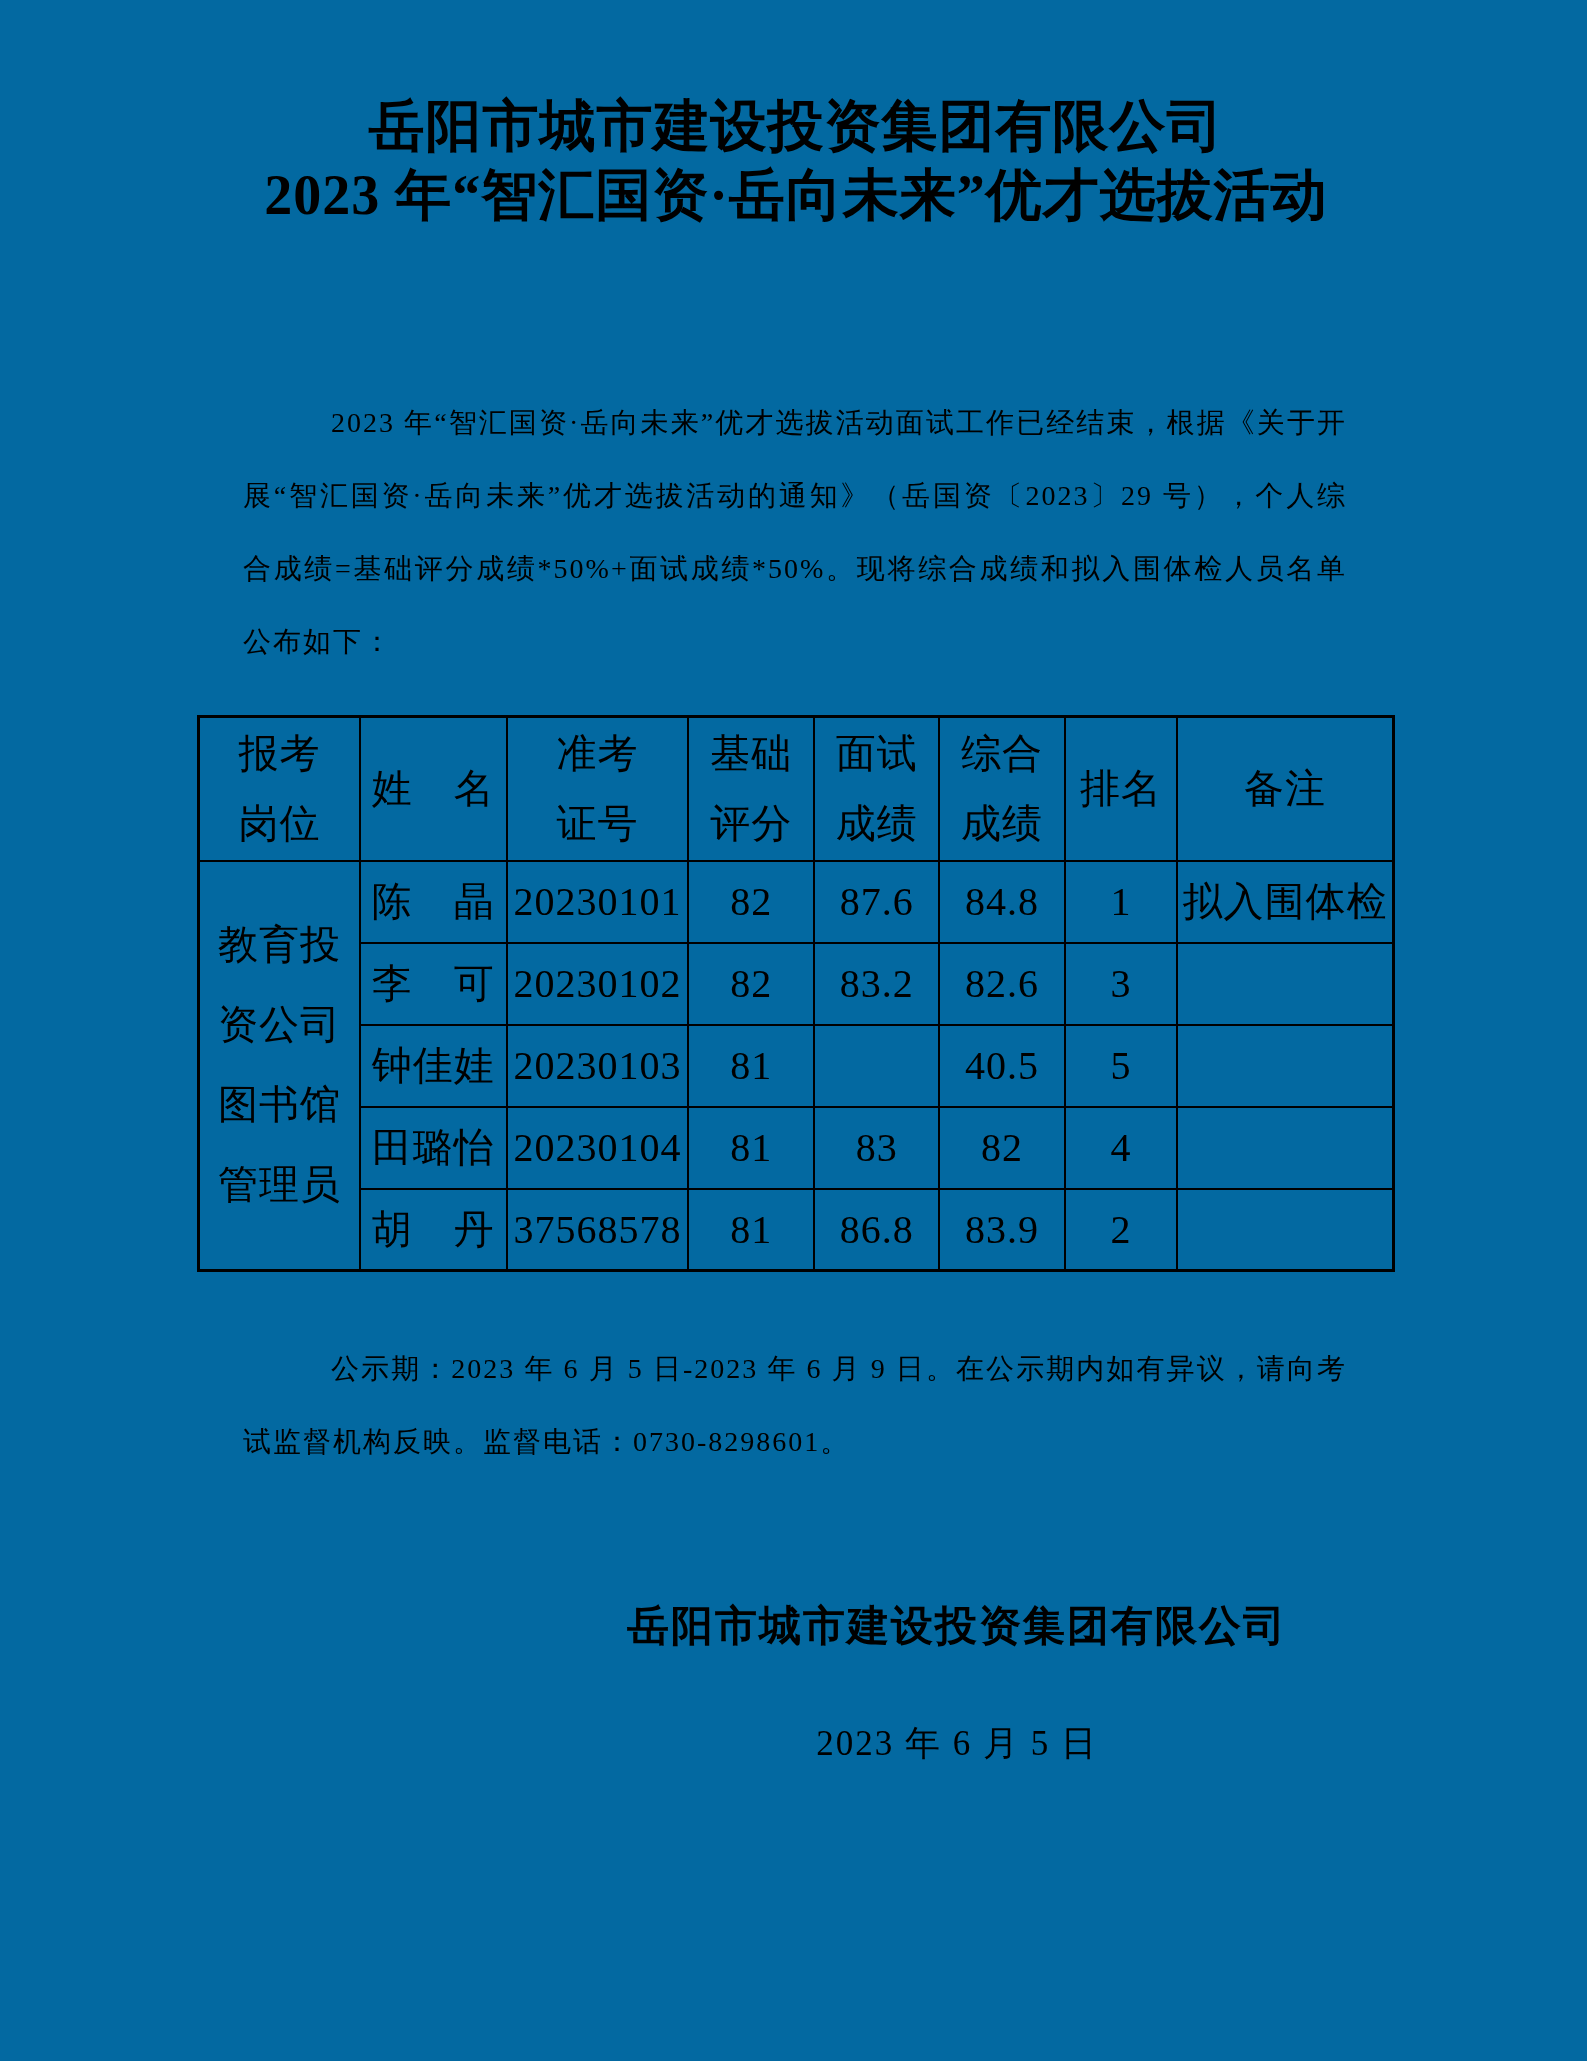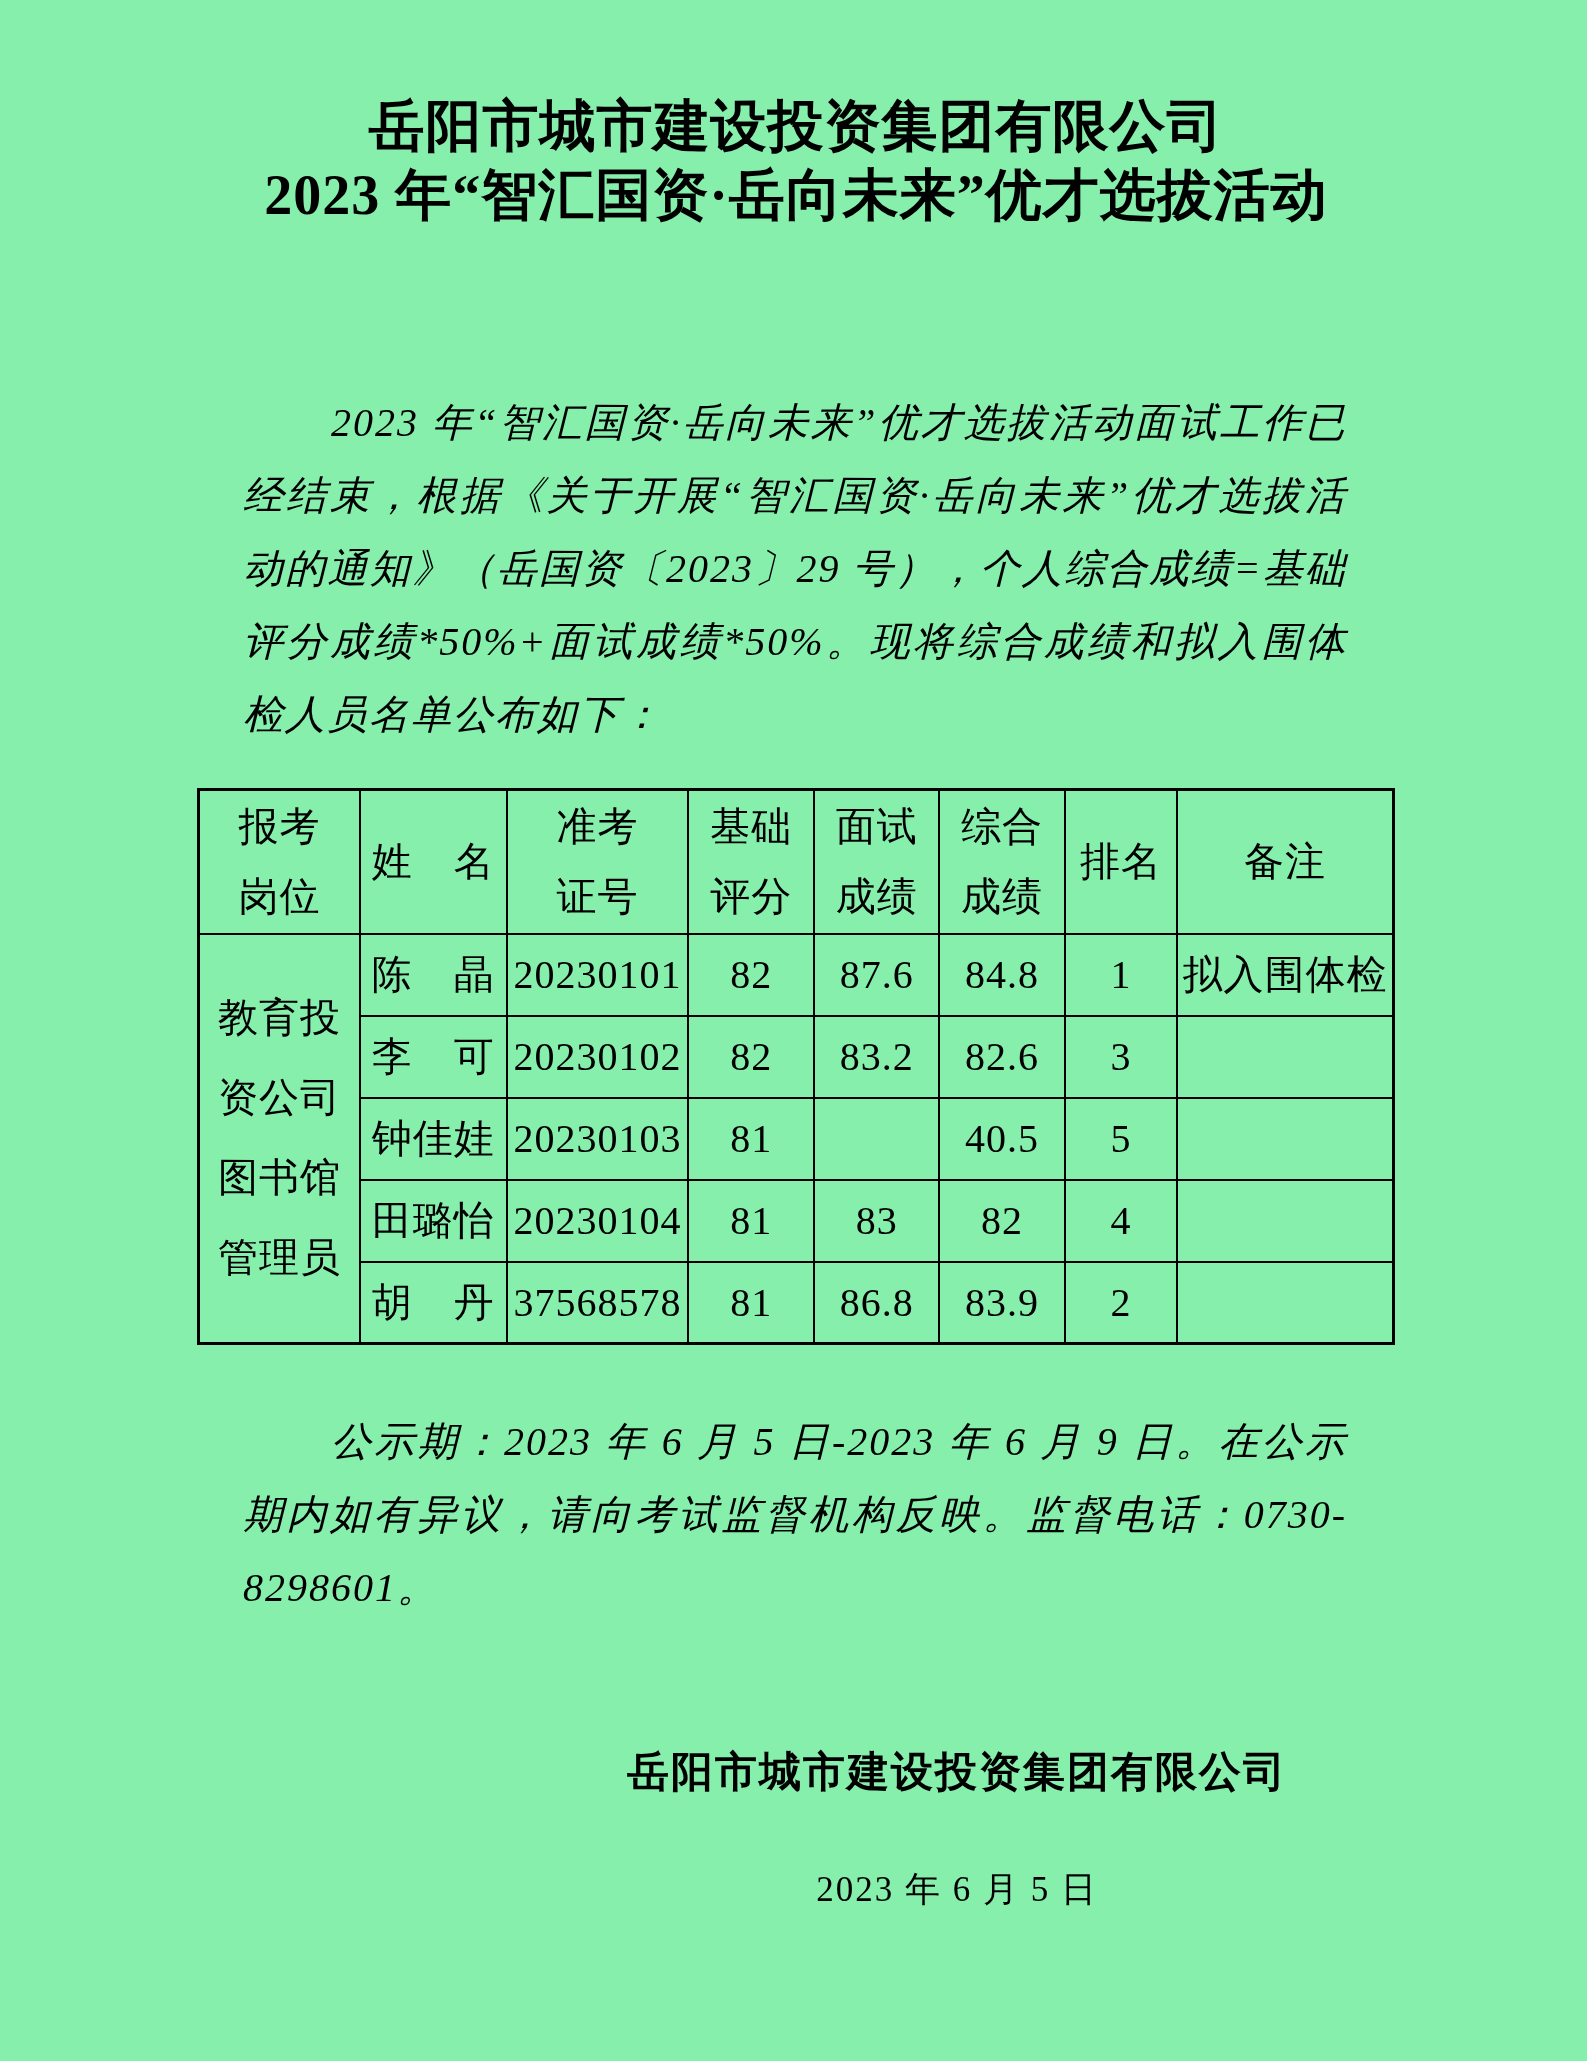--- a/index.html
+++ b/index.html
@@ -1,42 +1,41 @@
 <!DOCTYPE html>
 <html><head>
 <meta charset="utf-8">
 <style>
   html, body { margin: 0; padding: 0; background: #ffffff; }
   .page {
     position: relative;
     width: 1587px;
     height: 2061px;
     margin: 0 auto;
-    background: #86efac;
+    background: #0369a1;
     color: #000000;
     font-family: "Liberation Serif", "DejaVu Serif", serif;
     box-sizing: border-box;
     padding: 92px 192px 0 197px;
     overflow: hidden;
   }
   .title-block {
     text-align: center;
     font-weight: bold;
     font-size: 56px;
     line-height: 69px;
     letter-spacing: 1px;
   }
   .para {
     margin: 0 48px 0 46px;
-    font-size: 40px;
+    font-size: 28px;
     line-height: 73px;
     letter-spacing: 2px;
     text-align: justify;
     text-indent: 88px;
-    font-style: italic;
   }
   .para-intro { margin-top: 156px; }
   .para-notice { margin-top: 60px; }
   table.results {
     margin-top: 37px;
     width: 100%;
     border-collapse: collapse;
     table-layout: fixed;
     border: 3px solid #000;
   }

